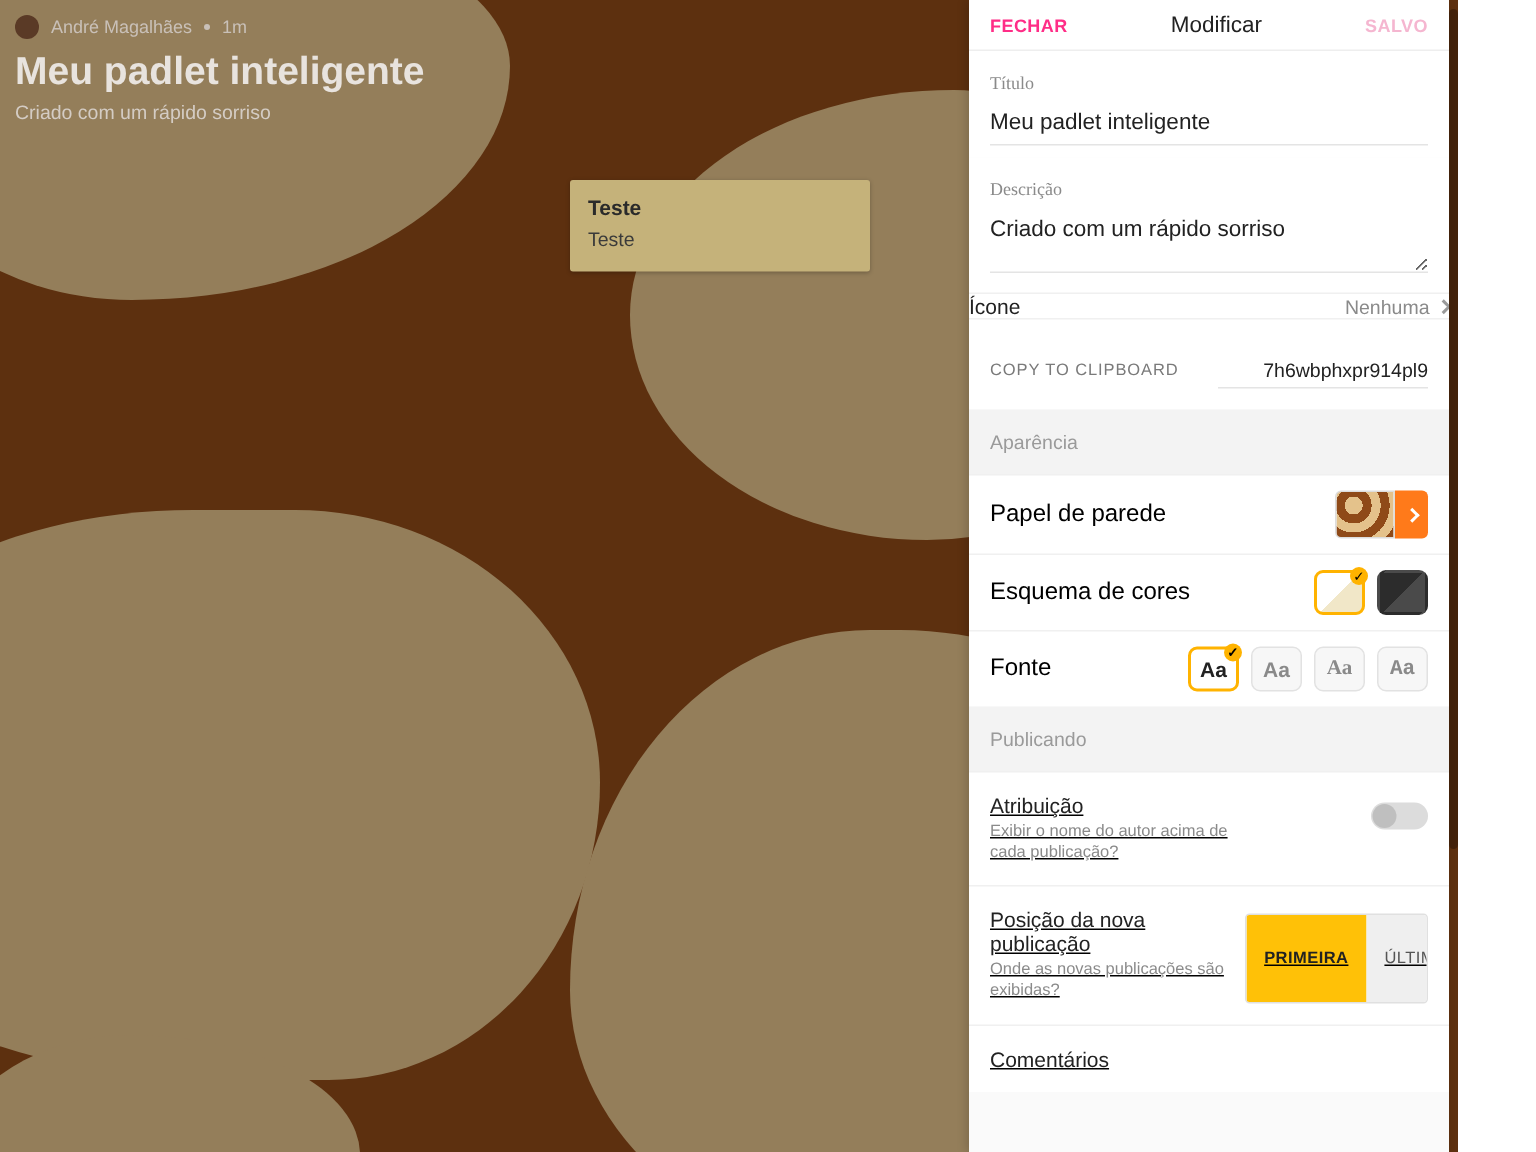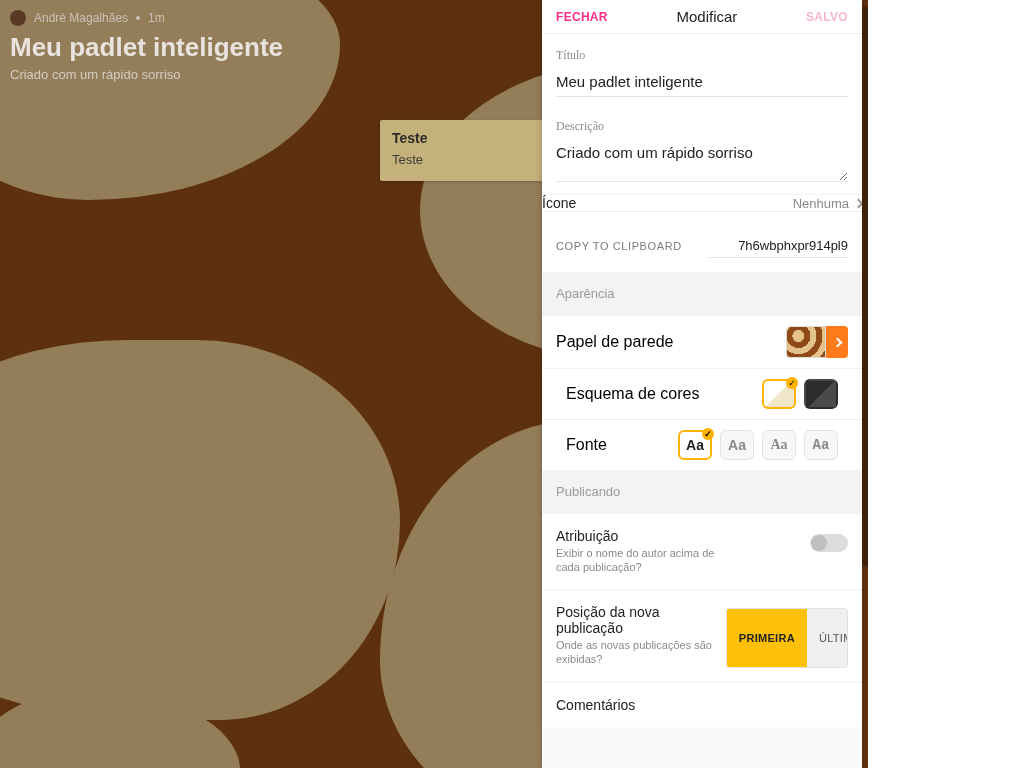--- a/index.html
+++ b/index.html
@@ -1,17 +1,17 @@
 <!DOCTYPE html>
 <html><head>
 <meta charset="utf-8">
 <style>
   * { box-sizing: border-box; margin: 0; padding: 0; }
   html, body { width: 1024px; height: 768px; overflow: hidden; font-family: -apple-system, BlinkMacSystemFont, "Segoe UI", Helvetica, Arial, sans-serif; }
-  .stage { position: relative; width: 868px; height: 768px; background: #8f4a18; }
+  .stage { position: relative; width: 972px; height: 768px; background: #8f4a18; }
   
   .bg { position: absolute; inset: 0; overflow: hidden; }
   .blob { position: absolute; background: #e4c28b; border-radius: 45% 55% 60% 40% / 50% 40% 60% 50%; }
   .scrim { position: absolute; inset: 0; background: rgba(0,0,0,0.35); }
 
   .board-header { position: absolute; top: 10px; left: 10px; color: #d7cfc8; }
   .author-row { display: flex; align-items: center; gap: 8px; font-size: 12px; color: #c9c0b8; }
   .avatar { width: 16px; height: 16px; border-radius: 50%; background: #5a3a26; display: inline-block; }
   .dot { width: 4px; height: 4px; background: #c9c0b8; border-radius: 50%; display:inline-block; }
   .board-title { font-size: 26px; font-weight: 700; color: #e8e3de; margin-top: 6px; }
@@ -49,31 +49,31 @@
   .addr-line2 { display:flex; justify-content:space-between; align-items:center; margin-top:10px; gap:10px; }
   .copy-btn { font-size: 11px; letter-spacing: 0.6px; color:#7a7a7a; cursor:pointer; }
   .slug-input { flex:1; max-width: 140px; border:none; border-bottom:1px solid #e4e4e4; font-size:13px; text-align:right; padding:4px 0; outline:none; color:#222; background:transparent; }
 
   .wallpaper-row { display:flex; align-items:center; justify-content:space-between; padding: 10px 14px; background:#fff; border-top:1px solid #f0f0f0; }
   .wallpaper-right { display:flex; align-items:center; gap:0; }
   .thumb { width:40px; height:32px; background: repeating-radial-gradient(circle at 30% 30%, #e4c28b 0 6px, #8f4a18 6px 12px); border-radius:4px 0 0 4px; border:1px solid #ddd; }
   .thumb-go { width:22px; height:32px; background:#ff7a1a; border-radius:0 4px 4px 0; display:flex; align-items:center; justify-content:center; }
   .thumb-go .chev { border-color:#fff; }
 
-  .scheme-row, .font-row { display:flex; align-items:center; justify-content:space-between; padding: 10px 24px; background:#fff; border-top:1px solid #f0f0f0; }
+  .scheme-row, .font-row { display:flex; align-items:center; justify-content:space-between; padding: 10px 14px; background:#fff; border-top:1px solid #f0f0f0; }
   .swatches { display:flex; gap:8px; }
   .swatch { width:34px; height:30px; border-radius:6px; border:2px solid transparent; display:flex; align-items:center; justify-content:center; font-size:14px; cursor:pointer; position:relative; }
   .swatch.sel { border-color:#ffb300; }
   .swatch.light { background: linear-gradient(135deg,#fff 50%,#f1e7c8 50%); }
   .swatch.dark  { background: linear-gradient(135deg,#2c2c2c 50%,#4a4a4a 50%); }
   .check { width:12px; height:12px; border-radius:50%; background:#ffb300; color:#000; font-size:9px; display:flex; align-items:center; justify-content:center; position:absolute; top:-4px; right:-4px; }
   .fontsw { width:34px; height:30px; border-radius:6px; border:1px solid #e2e2e2; background:#f7f7f7; color:#8a8a8a; font-size:14px; display:flex; align-items:center; justify-content:center; cursor:pointer; position:relative; font-weight:600;}
   .fontsw.sel { border:2px solid #ffb300; background:#fff; color:#222; }
 
-  .pub-row { display:flex; align-items:flex-start; justify-content:space-between; padding: 14px; background:#fff; border-top:1px solid #f0f0f0; gap: 0; }
+  .pub-row { display:flex; align-items:flex-start; justify-content:space-between; padding: 14px; background:#fff; border-top:1px solid #f0f0f0; gap: 0; text-decoration: underline; }
   .pub-left { max-width: 180px; }
   .pub-title { font-size: 14px; color:#222; }
   .pub-sub { font-size: 11px; color:#8a8a8a; margin-top:2px; line-height:1.3; }
 
   .toggle { width:38px; height:18px; border-radius:10px; background:#dcdcdc; position:relative; cursor:pointer; margin-top:6px; }
   .toggle .knob { width:16px; height:16px; border-radius:50%; background:#bfbfbf; position:absolute; top:1px; left:1px; }
 
   .seg { display:flex; border-radius:3px; overflow:hidden; border:1px solid #e0e0e0; margin-top:4px; }
   .seg button { border:none; padding:23px 12px; font-size:11px; letter-spacing:0.3px; cursor:pointer; background:#efefef; color:#555; }
   .seg button.active { background:#ffc107; color:#222; font-weight:600; }

